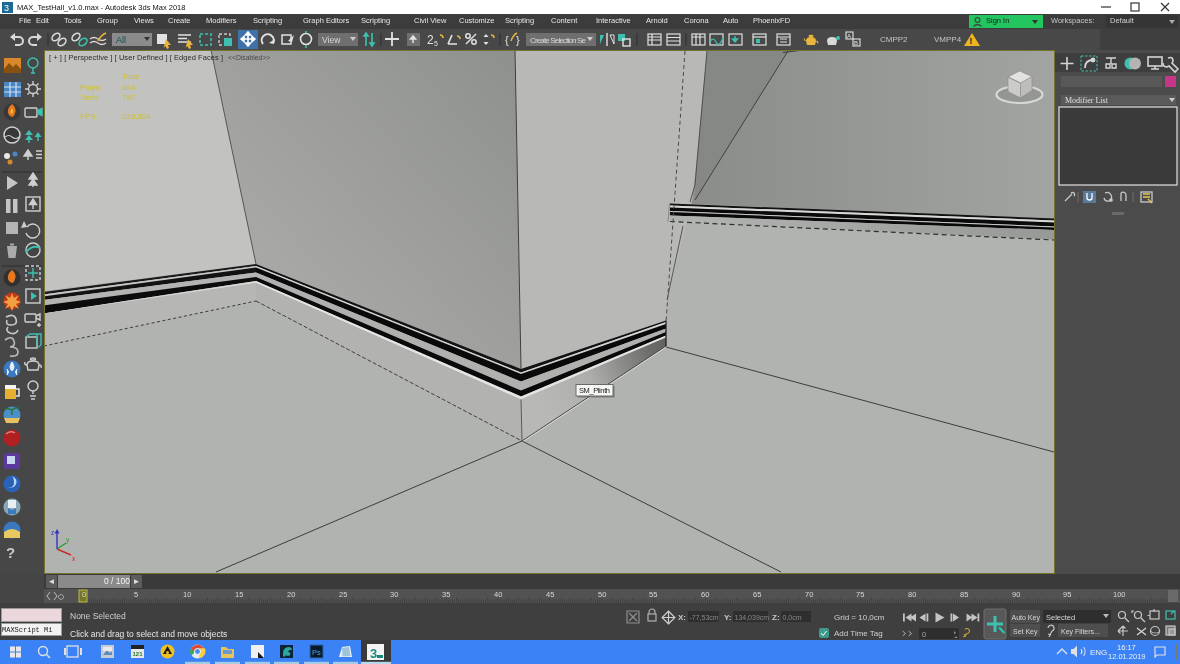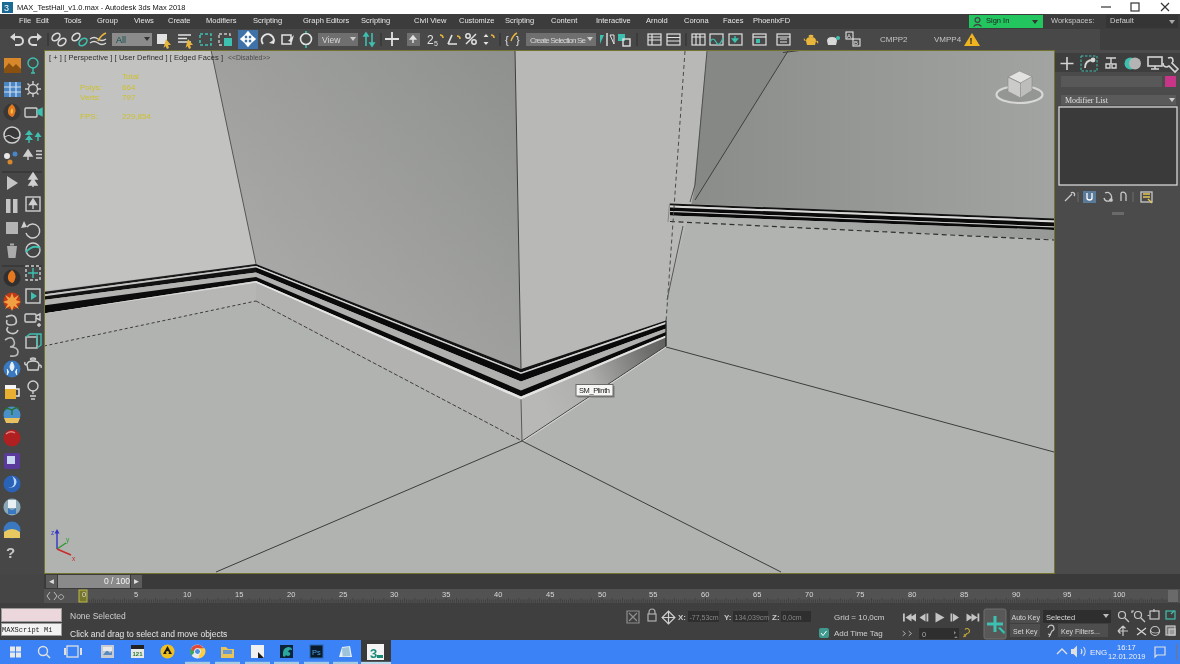--- a/index.html
+++ b/index.html
@@ -47,21 +47,21 @@
     <span class="mitem" style="left:253px">Scripting</span>
     <span class="mitem" style="left:303px">Graph Editors</span>
     <span class="mitem" style="left:361px">Scripting</span>
     <span class="mitem" style="left:414px">Civil View</span>
     <span class="mitem" style="left:459px">Customize</span>
     <span class="mitem" style="left:505px">Scripting</span>
     <span class="mitem" style="left:551px">Content</span>
     <span class="mitem" style="left:596px">Interactive</span>
     <span class="mitem" style="left:646px">Arnold</span>
     <span class="mitem" style="left:684px">Corona</span>
-    <span class="mitem" style="left:723px">Faces</span>
+    <span class="mitem" style="left:723px">Auto</span>
     <span class="mitem" style="left:753px">PhoenixFD</span>
     <div class="abs" style="left:969px;top:1px;width:74px;height:13px;background:#22c55e;color:#222">
       <svg class="abs" style="left:3px;top:1px" width="11" height="11">
         <circle cx="5.5" cy="4" r="2.4" fill="none" stroke="#444" stroke-width="1.2"></circle>
         <path d="M1.5 10.5 Q5.5 6.5 9.5 10.5" fill="none" stroke="#444" stroke-width="1.2"></path>
       </svg>
       <span class="abs" style="left:17px;top:1px">Sign In</span>
       <svg class="abs" style="left:62px;top:4px" width="8" height="6">
           <path d="M1 1 L4 5 L7 1 Z" fill="#333"></path>
         </svg>

